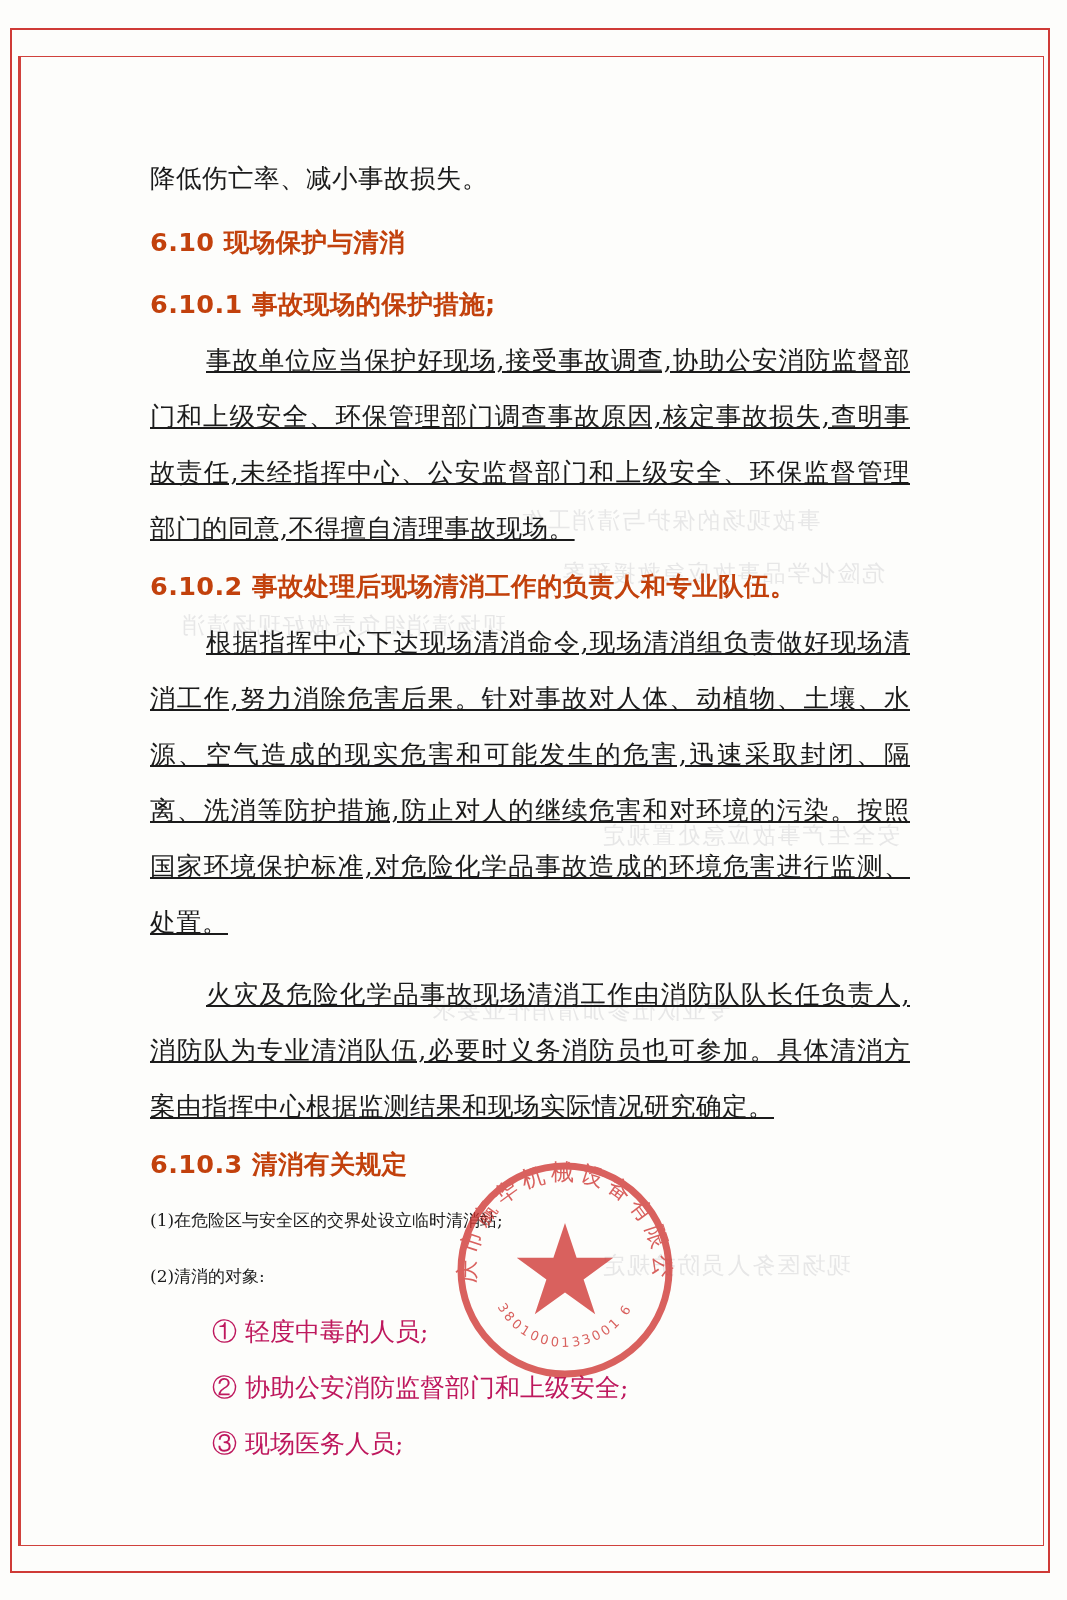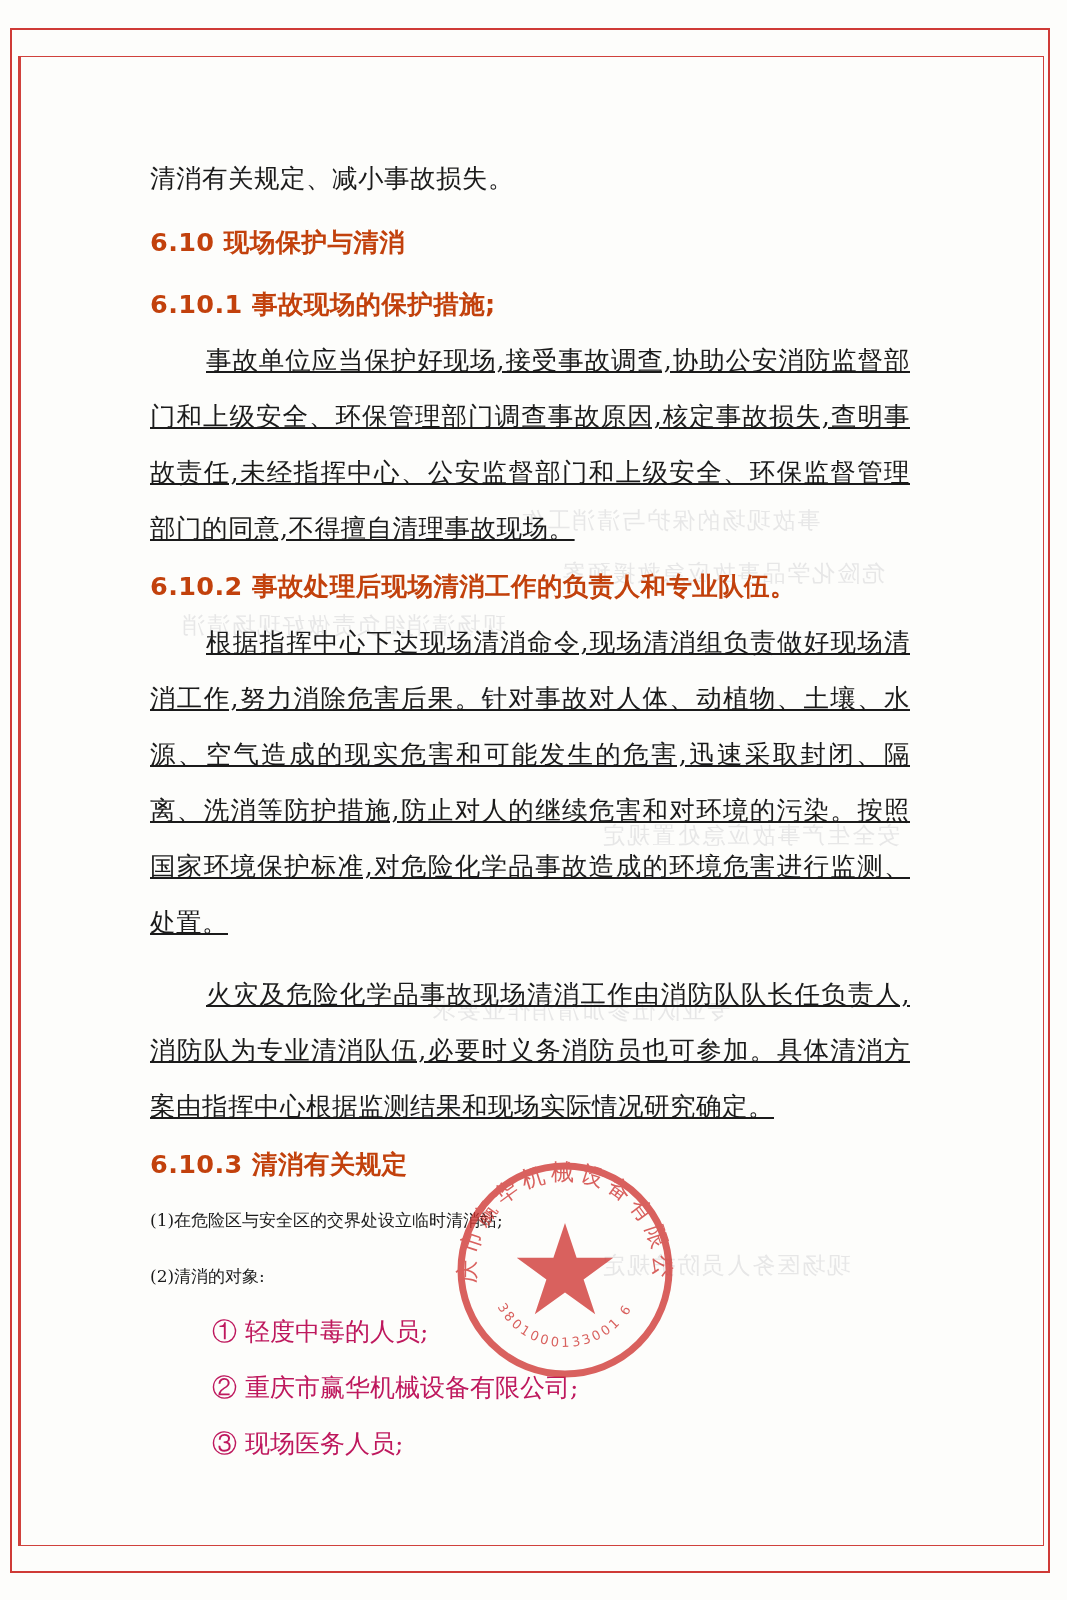--- a/index.html
+++ b/index.html
@@ -125,21 +125,21 @@
 
   <div class="ghost" style="left:520px; top:495px;">事故现场的保护与清消工作</div>
   <div class="ghost" style="left:560px; top:548px;">危险化学品事故应急救援预案</div>
   <div class="ghost" style="left:180px; top:600px;">现场清消组负责做好现场清消</div>
   <div class="ghost" style="left:600px; top:810px;">安全生产事故应急处置规定</div>
   <div class="ghost" style="left:430px; top:985px;">专业队伍参加清消作业要求</div>
   <div class="ghost" style="left:600px; top:1240px;">现场医务人员防护规定</div>
 
   <div class="content">
 
-    <p class="para">清消有关规定、减小事故损失。</p>
+    <p class="para">降低伤亡率、减小事故损失。</p>
 
     <div class="spacer-sm"></div>
     <p class="heading">6.10 现场保护与清消</p>
 
     <div class="spacer-sm"></div>
     <p class="heading">6.10.1 事故现场的保护措施;</p>
 
     <p class="para indent">事故单位应当保护好现场,接受事故调查,协助公安消防监督部门和上级安全、环保管理部门调查事故原因,核定事故损失,查明事故责任,未经指挥中心、公安监督部门和上级安全、环保监督管理部门的同意,不得擅自清理事故现场。</p>
 
     <p class="heading">6.10.2 事故处理后现场清消工作的负责人和专业队伍。</p>
@@ -148,21 +148,21 @@
 
     <div class="spacer-md"></div>
     <p class="para indent">火灾及危险化学品事故现场清消工作由消防队队长任负责人,消防队为专业清消队伍,必要时义务消防员也可参加。具体清消方案由指挥中心根据监测结果和现场实际情况研究确定。</p>
 
     <p class="heading">6.10.3 清消有关规定</p>
 
     <p class="list-item">(1)在危险区与安全区的交界处设立临时清消站;</p>
     <p class="list-item">(2)清消的对象:</p>
 
     <p class="sub-item">① 轻度中毒的人员;</p>
-    <p class="sub-item">② 重庆市赢华机械设备有限公司;</p>
+    <p class="sub-item">② 协助公安消防监督部门和上级安全;</p>
     <p class="sub-item">③ 现场医务人员;</p>
 
   </div>
 
   <div class="seal">
     <svg width="250" height="250" viewBox="0 0 250 250" xmlns="http://www.w3.org/2000/svg">
       <defs>
         <path id="sealTopArc" d="M 35,125 A 90,90 0 0 1 215,125"></path>
         <path id="sealBottomArc" d="M 48,125 A 77,77 0 0 0 202,125"></path>
       </defs>

